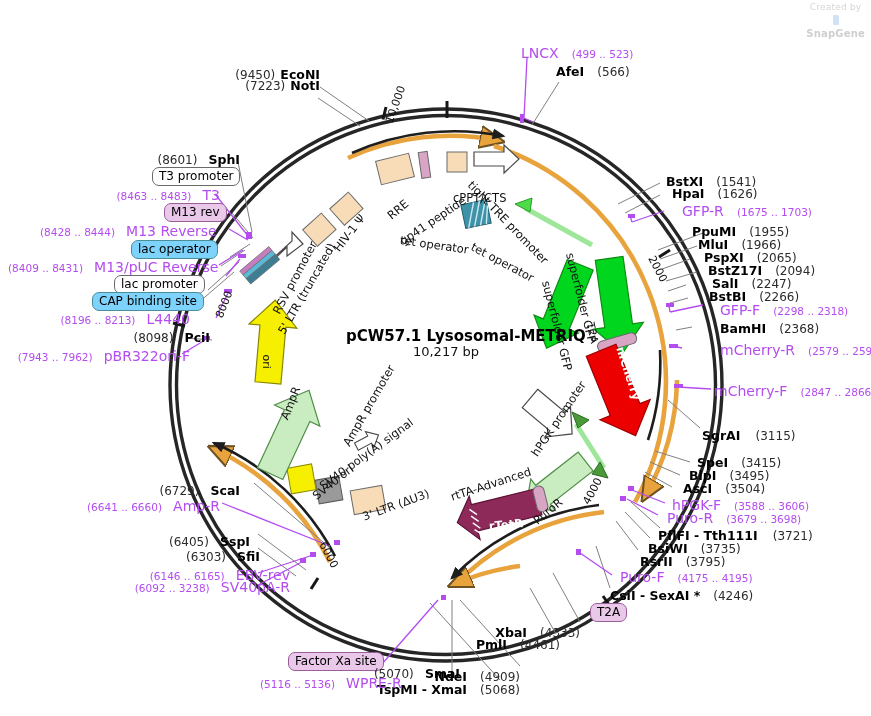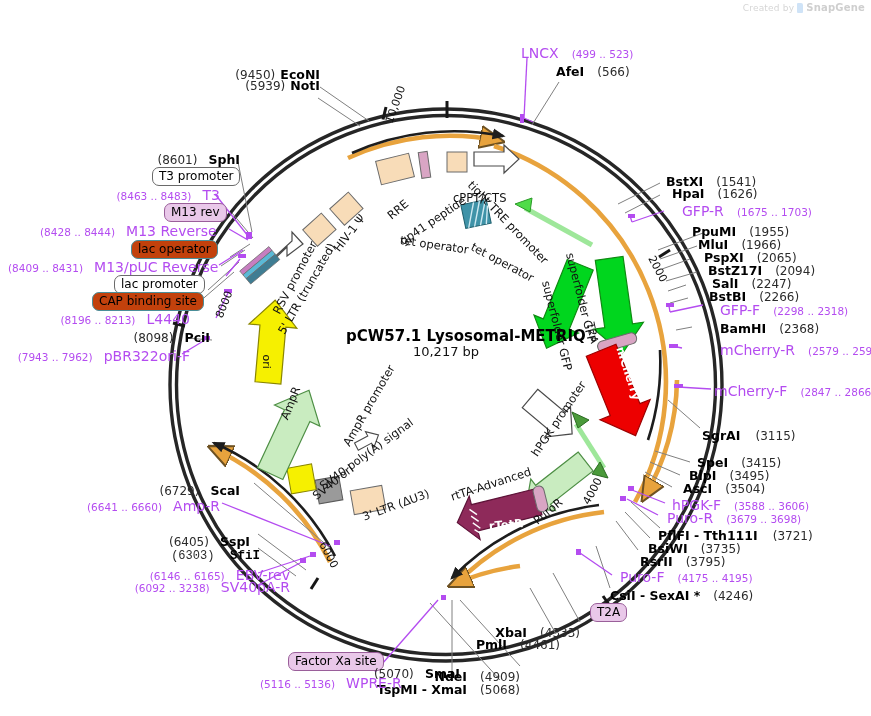--- a/index.html
+++ b/index.html
@@ -12,20 +12,21 @@
     -webkit-font-smoothing:antialiased;
   }
   #map{position:absolute;left:0;top:0;width:871px;height:716px;}
 
   
   .watermark{
     position:absolute;right:6px;top:2px;
     display:flex;align-items:center;gap:3px;
     font-size:9px;color:#d6d6d6;letter-spacing:.2px;
     user-select:none;
+    flex-direction:column;
   }
   .watermark .sg{font-weight:bold;font-size:10px;color:#cfcfcf;}
   .watermark .flag{
     display:inline-block;width:6px;height:10px;
     background:#cfe3f7;border-radius:1px 2px 1px 1px;
   }
 
   
   .lbl{position:absolute;white-space:nowrap;line-height:1.12;}
   .enz{font-weight:bold;color:#000;font-size:12.5px;}
@@ -36,21 +37,21 @@
   .l{text-align:left;}
 
   
   .chip{
     position:absolute;white-space:nowrap;
     font-size:12px;color:#000;
     border:1px solid #6a6a6a;border-radius:7px;
     padding:1px 6px 2px 6px;background:#fff;
   }
   .chip.violet{background:#e9c8e9;border-color:#9a5f9a;}
-  .chip.teal{background:#c2410c;border-color:#4a8e99;}
+  .chip.teal{background:#7dd3fc;border-color:#4a8e99;}
   .chip.plain{background:#ffffff;}
 
   
   .ftxt{
     position:absolute;white-space:nowrap;
     font-size:11.5px;color:#111;
     transform-origin:0 50%;
   }
   .ftxt.sm{font-size:11px;}
   .title{
@@ -348,21 +349,21 @@
 <div class="chip plain" style="left:114px;top:275px;">lac promoter</div>
 <div class="chip teal" style="left:92px;top:292px;">CAP binding site</div>
 <div class="chip violet" style="left:288px;top:652px;">Factor Xa site</div>
 <div class="chip violet" style="left:590px;top:603px;">T2A</div>
 
 <div class="lbl r" style="left:160px;top:65px;width:160px;">
   <span class="pos">(9450)</span>
   <span class="enz">EcoNI</span>
 </div>
 <div class="lbl r" style="left:160px;top:76px;width:160px;">
-  <span class="pos">(5939)</span>
+  <span class="pos">(7223)</span>
   <span class="enz">NotI</span>
 </div>
 
 <div class="lbl l" style="left:521px;top:44px;">
   <span class="prm">LNCX</span>
   <span class="prmpos" style="margin-left:8px;">(499 .. 523)</span>
 </div>
 <div class="lbl l" style="left:556px;top:62px;">
   <span class="enz">AfeI</span>
   <span class="pos" style="margin-left:8px;">(566)</span>
@@ -493,21 +494,21 @@
 </div>
 
 <div class="lbl r" style="left:110px;top:578px;width:180px;">
   <span class="prmpos">(6092 .. 3238)</span>
   <span class="prm" style="margin-left:6px;">SV40pA-R</span>
 </div>
 <div class="lbl r" style="left:110px;top:566px;width:180px;">
   <span class="prmpos">(6146 .. 6165)</span>
   <span class="prm" style="margin-left:6px;">EBV-rev</span>
 </div>
-<div class="lbl r" style="left:120px;top:547px;width:140px;font-family:Liberation Mono, monospace;">
+<div class="lbl r" style="left:120px;top:547px;width:140px;">
   <span class="pos">(6303)</span>
   <span class="enz" style="margin-left:6px;">SfiI</span>
 </div>
 <div class="lbl r" style="left:110px;top:532px;width:140px;">
   <span class="pos">(6405)</span>
   <span class="enz" style="margin-left:6px;">SspI</span>
 </div>
 <div class="lbl r" style="left:60px;top:497px;width:160px;">
   <span class="prmpos">(6641 .. 6660)</span>
   <span class="prm" style="margin-left:6px;">Amp-R</span>

